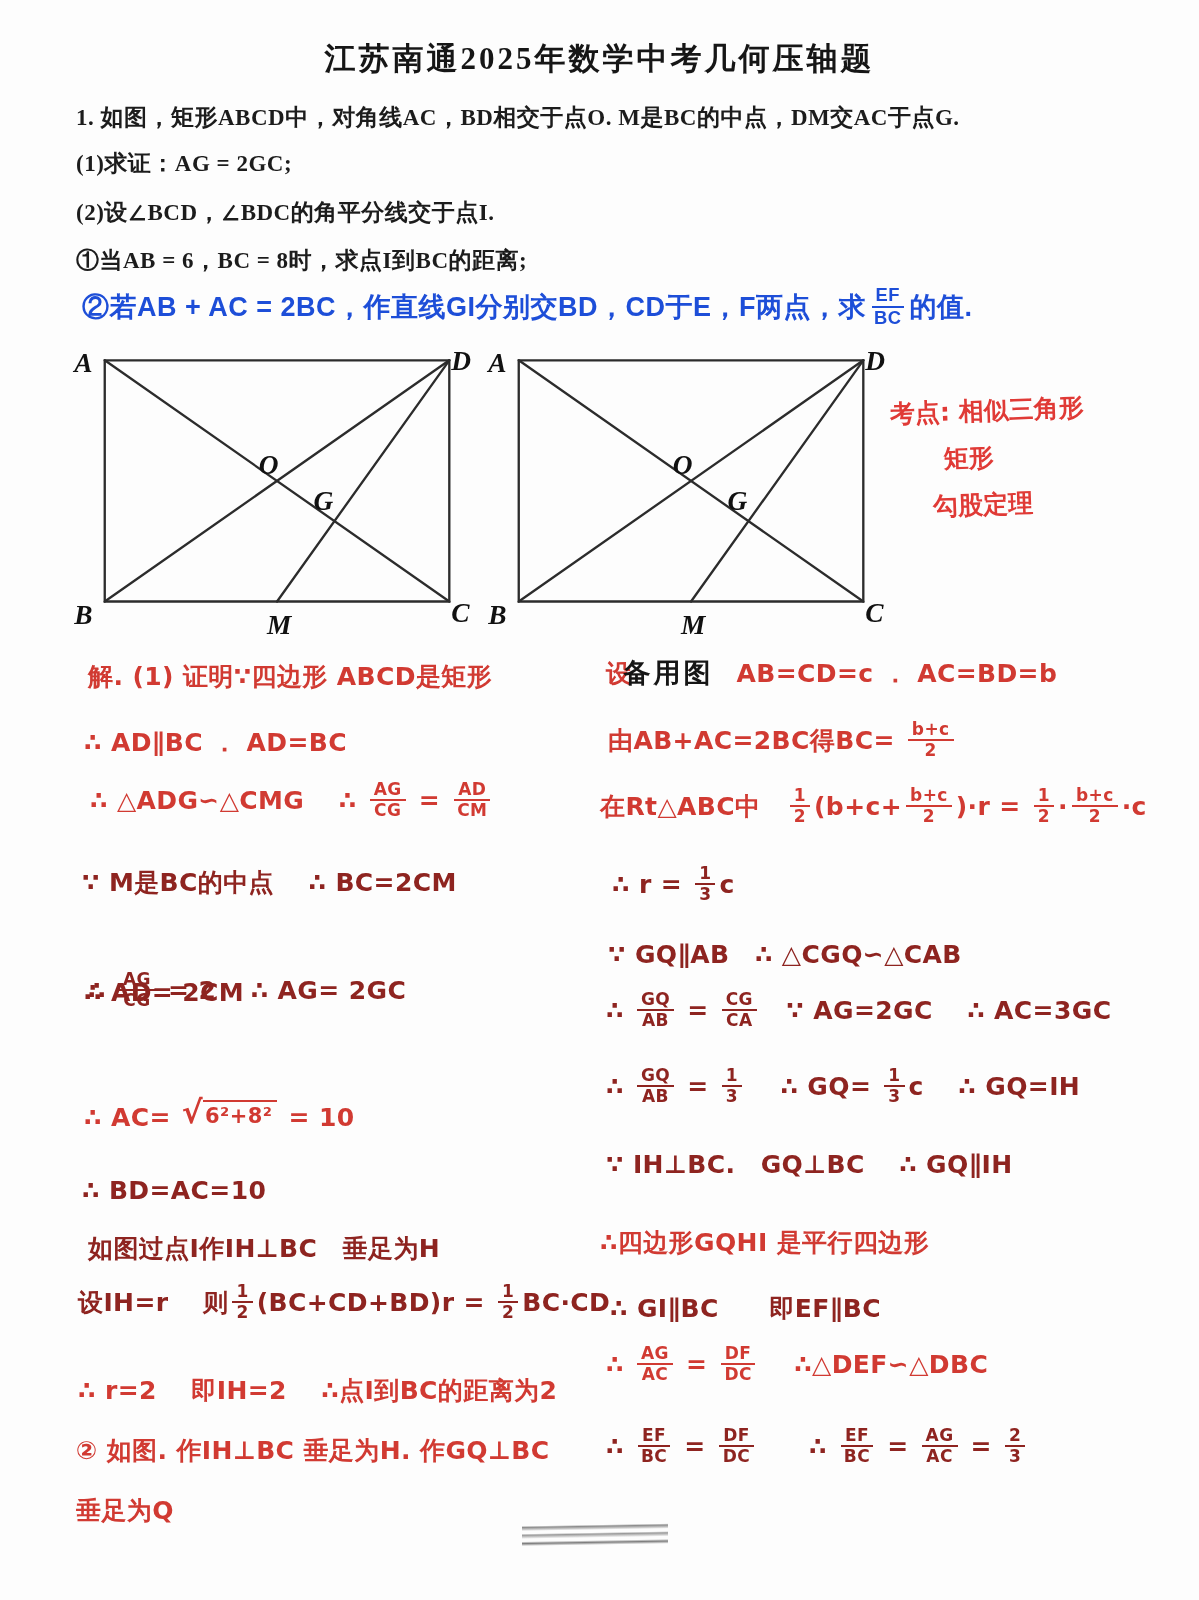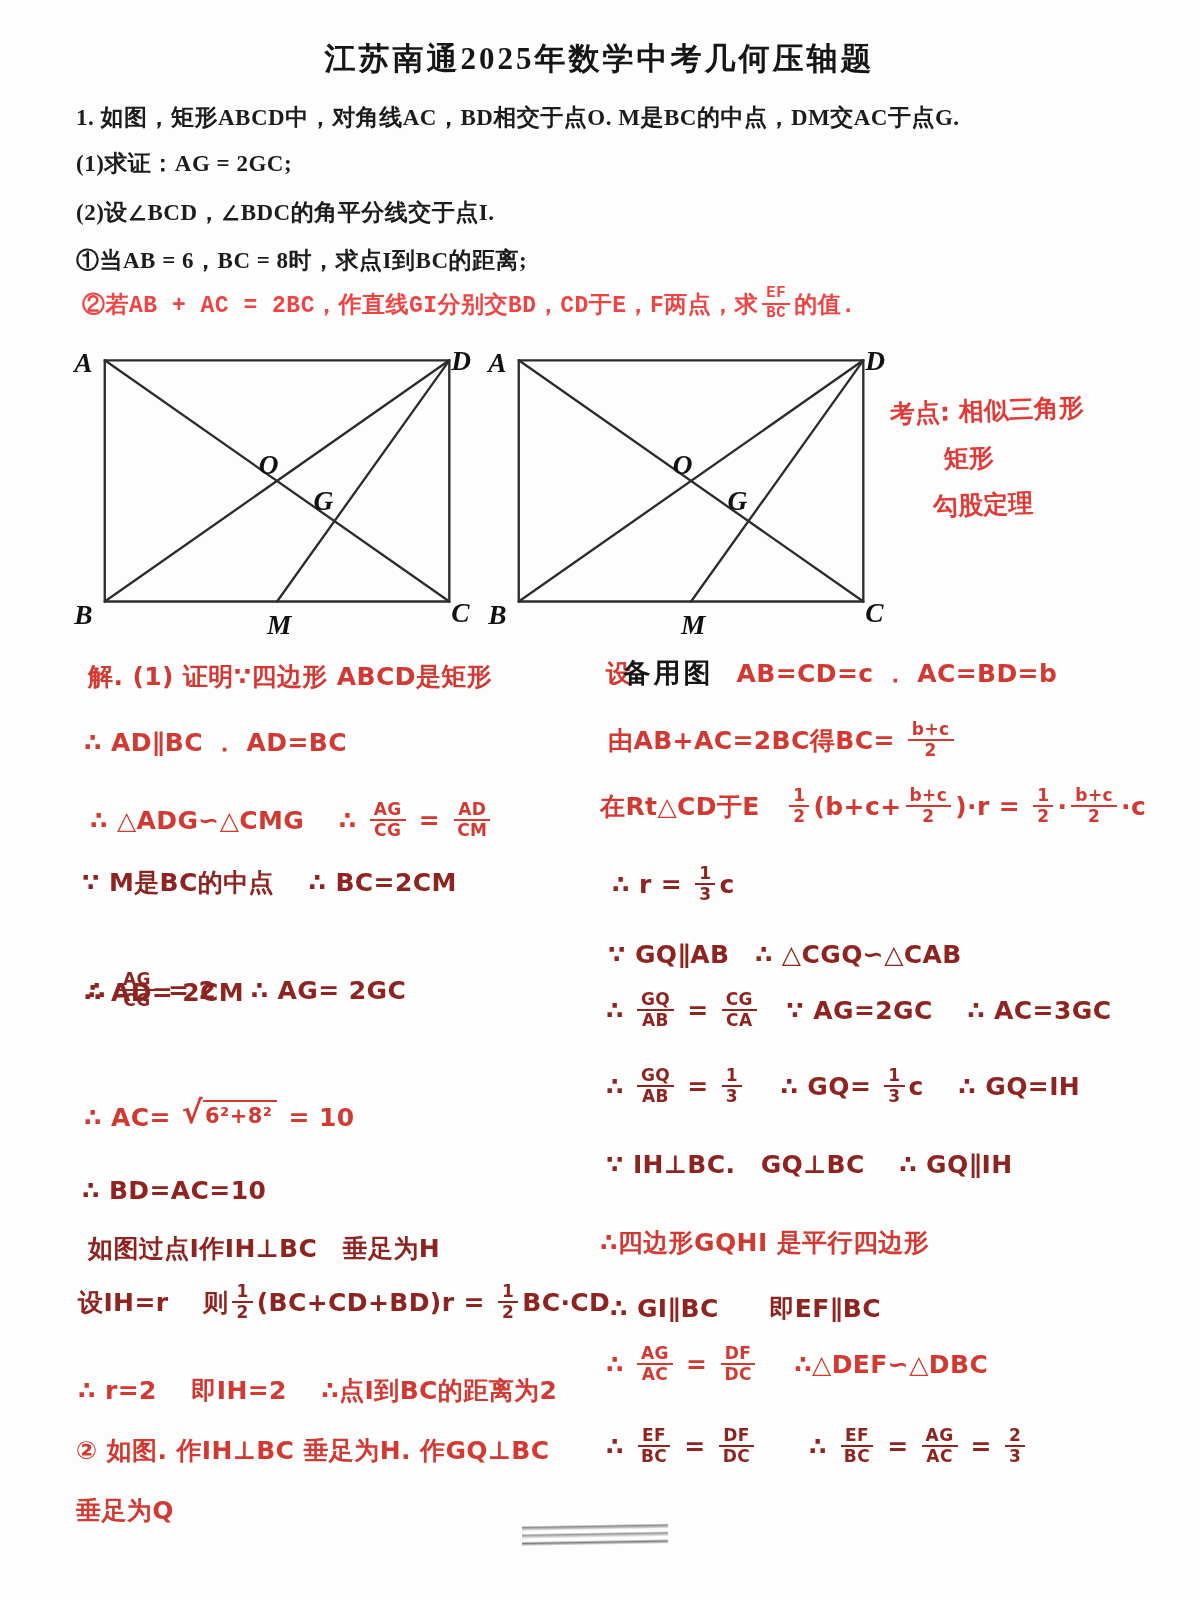--- a/index.html
+++ b/index.html
@@ -15,21 +15,21 @@
   }
   
   .print{
     position:absolute;left:76px;white-space:nowrap;
     font-family:"Liberation Serif",serif;font-weight:700;font-size:23px;
     color:#1c1c1c;letter-spacing:0.5px;
   }
   
   .line{position:absolute;white-space:nowrap;}
   .line.ink{
-    font-family:Liberation Mono, monospace;font-weight:700;font-size:23px;color:#ef4444;letter-spacing:0.5px;
+    font-family:Liberation Sans, sans-serif;font-weight:700;font-size:27px;color:#1d4ed8;letter-spacing:0.5px;
   }
   .hw{
     font-family:"DejaVu Sans",sans-serif;font-weight:600;font-size:25px;letter-spacing:0.4px;
   }
   .hw.bright{color:#d13a32;}
   .hw.dark{color:#8e2420;}
   
   .pk{
     color:#151515;font-family:"Liberation Serif",serif;font-weight:700;
     font-size:27px;letter-spacing:3px;margin-left:-8px;margin-right:14px;
@@ -116,21 +116,21 @@
   </svg>
 
   <div class="points">
     <div class="pt">考点: 相似三角形</div>
     <div class="pt pt2">矩形</div>
     <div class="pt pt3">勾股定理</div>
   </div>
 
   <div class="line hw bright" style="top:660px;left:88px"><span>解. (1) 证明∵四边形 ABCD是矩形</span></div>
   <div class="line hw bright" style="top:726px;left:84px"><span>∴ AD∥BC ． AD=BC</span></div>
-  <div class="line hw bright" style="top:802px;left:90px"><span>∴ △ADG∽△CMG　 ∴ </span><span class="frac">
+  <div class="line hw bright" style="top:782px;left:90px"><span>∴ △ADG∽△CMG　 ∴ </span><span class="frac">
         <span class="num">AG</span>
         <span class="den">CG</span>
       </span><span> = </span><span class="frac">
         <span class="num">AD</span>
         <span class="den">CM</span>
       </span></div>
   <div class="line hw dark" style="top:866px;left:82px"><span>∵ M是BC的中点　 ∴ BC=2CM</span></div>
   <div class="line hw dark" style="top:978px;left:84px"><span>∴ AD= 2CM</span></div>
   <div class="line hw dark" style="top:972px;left:88px"><span>∴ </span><span class="frac">
         <span class="num">AG</span>
@@ -151,21 +151,21 @@
       </span><span>BC·CD</span></div>
   <div class="line hw bright" style="top:1374px;left:78px"><span>∴ r=2　 即IH=2　 ∴点I到BC的距离为2</span></div>
   <div class="line hw bright" style="top:1434px;left:76px"><span>② 如图. 作IH⊥BC 垂足为H. 作GQ⊥BC</span></div>
   <div class="line hw bright" style="top:1494px;left:76px"><span>垂足为Q</span></div>
 
   <div class="line hw bright" style="top:655px;left:606px"><span>设</span><span class="pk">备用图</span><span> AB=CD=c ． AC=BD=b</span></div>
   <div class="line hw bright" style="top:722px;left:608px"><span>由AB+AC=2BC得BC= </span><span class="frac">
         <span class="num">b+c</span>
         <span class="den">2</span>
       </span></div>
-  <div class="line hw bright" style="top:788px;left:600px"><span>在Rt△CD于E　</span><span class="frac">
+  <div class="line hw bright" style="top:788px;left:600px"><span>在Rt△ABC中　</span><span class="frac">
         <span class="num">1</span>
         <span class="den">2</span>
       </span><span>(b+c+</span><span class="frac">
         <span class="num">b+c</span>
         <span class="den">2</span>
       </span><span>)·r = </span><span class="frac">
         <span class="num">1</span>
         <span class="den">2</span>
       </span><span>·</span><span class="frac">
         <span class="num">b+c</span>

